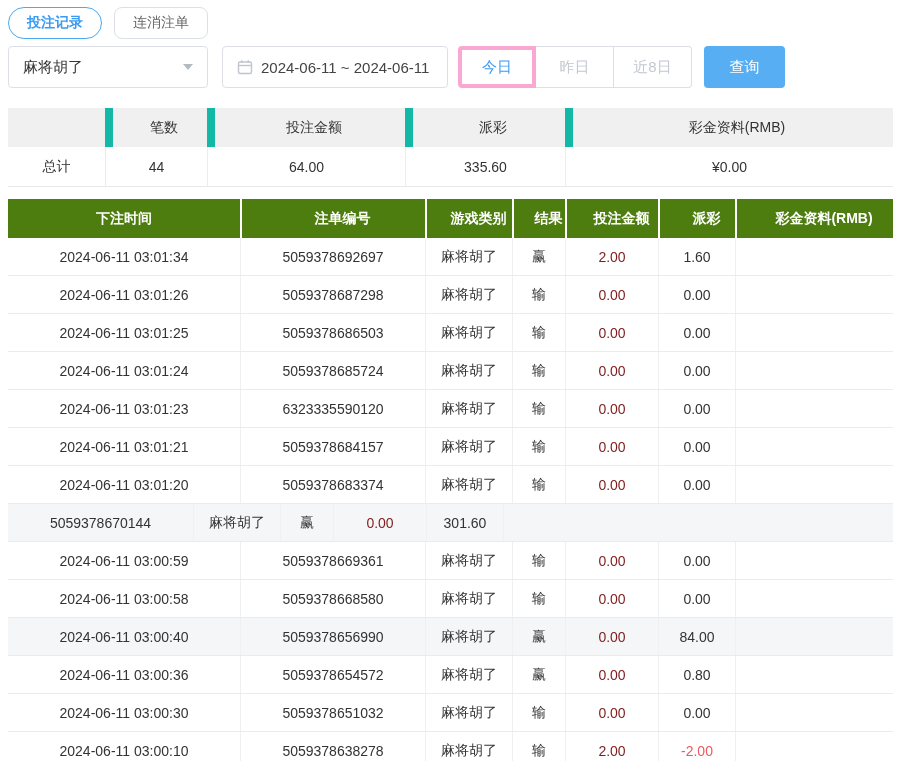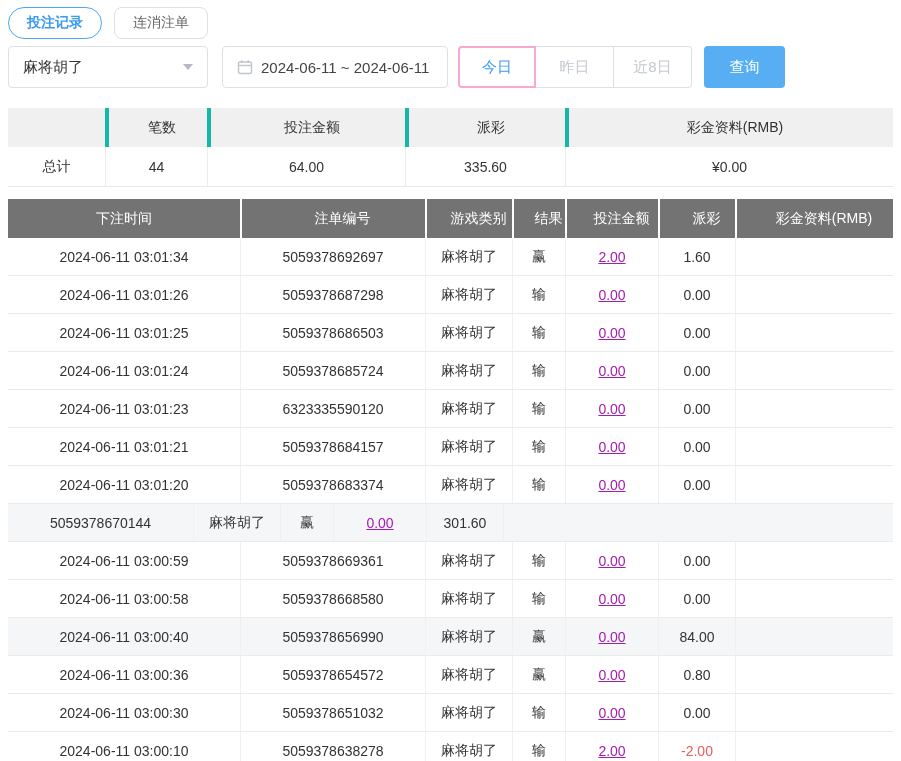--- a/index.html
+++ b/index.html
@@ -50,64 +50,64 @@
   .cal-icon { flex: 0 0 auto; display: inline-flex; }
   .quick-group { display: flex; margin-left: 10px; height: 42px; }
   .quick-btn {
     width: 78px; height: 42px; background: #fff;
     display: inline-flex; align-items: center; justify-content: center;
     font-size: 15px; cursor: pointer;
     border: 1px solid #dcdfe6; border-left: none;
   }
   .quick-btn:first-child { border-left: 1px solid #dcdfe6; border-radius: 4px 0 0 4px; }
   .quick-btn:last-child { border-radius: 0 4px 4px 0; }
-  .quick-btn.active { border: 2px solid #f9a8d4; color: #3a9bf0; position: relative; z-index: 1; }
+  .quick-btn.active { border: 4px solid #f9a8d4; color: #3a9bf0; position: relative; z-index: 1; }
   .quick-btn.idle { color: #c3c8d0; }
   .query-btn {
     margin-left: 12px; width: 81px; height: 42px;
     background: #57aef2; color: #fff; border: none; border-radius: 4px;
     font-size: 15px; cursor: pointer;
     display: inline-flex; align-items: center; justify-content: center; text-align: center;
   }
 
   
   .summary { margin-top: 20px; width: 885px; }
   .sum-header { display: flex; height: 39px; background: #fff; }
   .sum-header .cell { background: #f0f0f0; color: #333; }
   .sum-row { display: flex; height: 40px; background: #fff; border-bottom: 1px solid #e8e8e8; }
   .sum-row .cell { border-left: 1px solid #ececec; }
   .sum-row .cell:first-child { border-left: none; }
-  .sum-header .cell + .cell { border-left: 4px solid #14b8a6; padding-left: 8px; }
+  .sum-header .cell + .cell { border-left: 8px solid #14b8a6; padding-left: 8px; }
   .cell {
     display: flex; align-items: center; justify-content: center;
     font-size: 14px; overflow: hidden; white-space: nowrap;
   }
   .sum-col-0 { width: 97px; }
   .sum-col-1 { width: 102px; }
   .sum-col-2 { width: 198px; }
   .sum-col-3 { width: 160px; }
   .sum-col-4 { flex: 1; }
 
   
   .main-table { margin-top: 12px; width: 885px; }
   .m-header { display: flex; height: 39px; }
-  .m-header .cell { background: #737373; color: #fff; font-weight: normal; }
+  .m-header .cell { background: #4d7c0f; color: #fff; font-weight: bold; }
   .m-header .cell + .cell { border-left: 2px solid #fff; padding-left: 18px; }
   .m-row { display: flex; height: 38px; background: #fff; border-bottom: 1px solid #ebebeb; }
   .m-row.highlight { background: #f5f6f7; }
   .m-row .cell { border-left: 1px solid #eef0f2; }
   .m-row .cell:first-child { border-left: none; }
   .t-col-0 { width: 232px; }
   .t-col-1 { width: 185px; }
   .t-col-2 { width: 87px; }
   .t-col-3 { width: 53px; }
   .t-col-4 { width: 93px; }
   .t-col-5 { width: 77px; }
   .t-col-6 { flex: 1; }
-  .bet-link { color: #a21caf; text-decoration: underline; cursor: pointer; }
+  .bet-link { color: #7f1d1d; cursor: pointer; }
   .neg { color: #ef5a5a; }
 </style>
 </head>
 <body>
 
 <div class="page">
 
   <div class="tabs">
     <div class="tab active">投注记录</div>
     <div class="tab inactive">连消注单</div>

